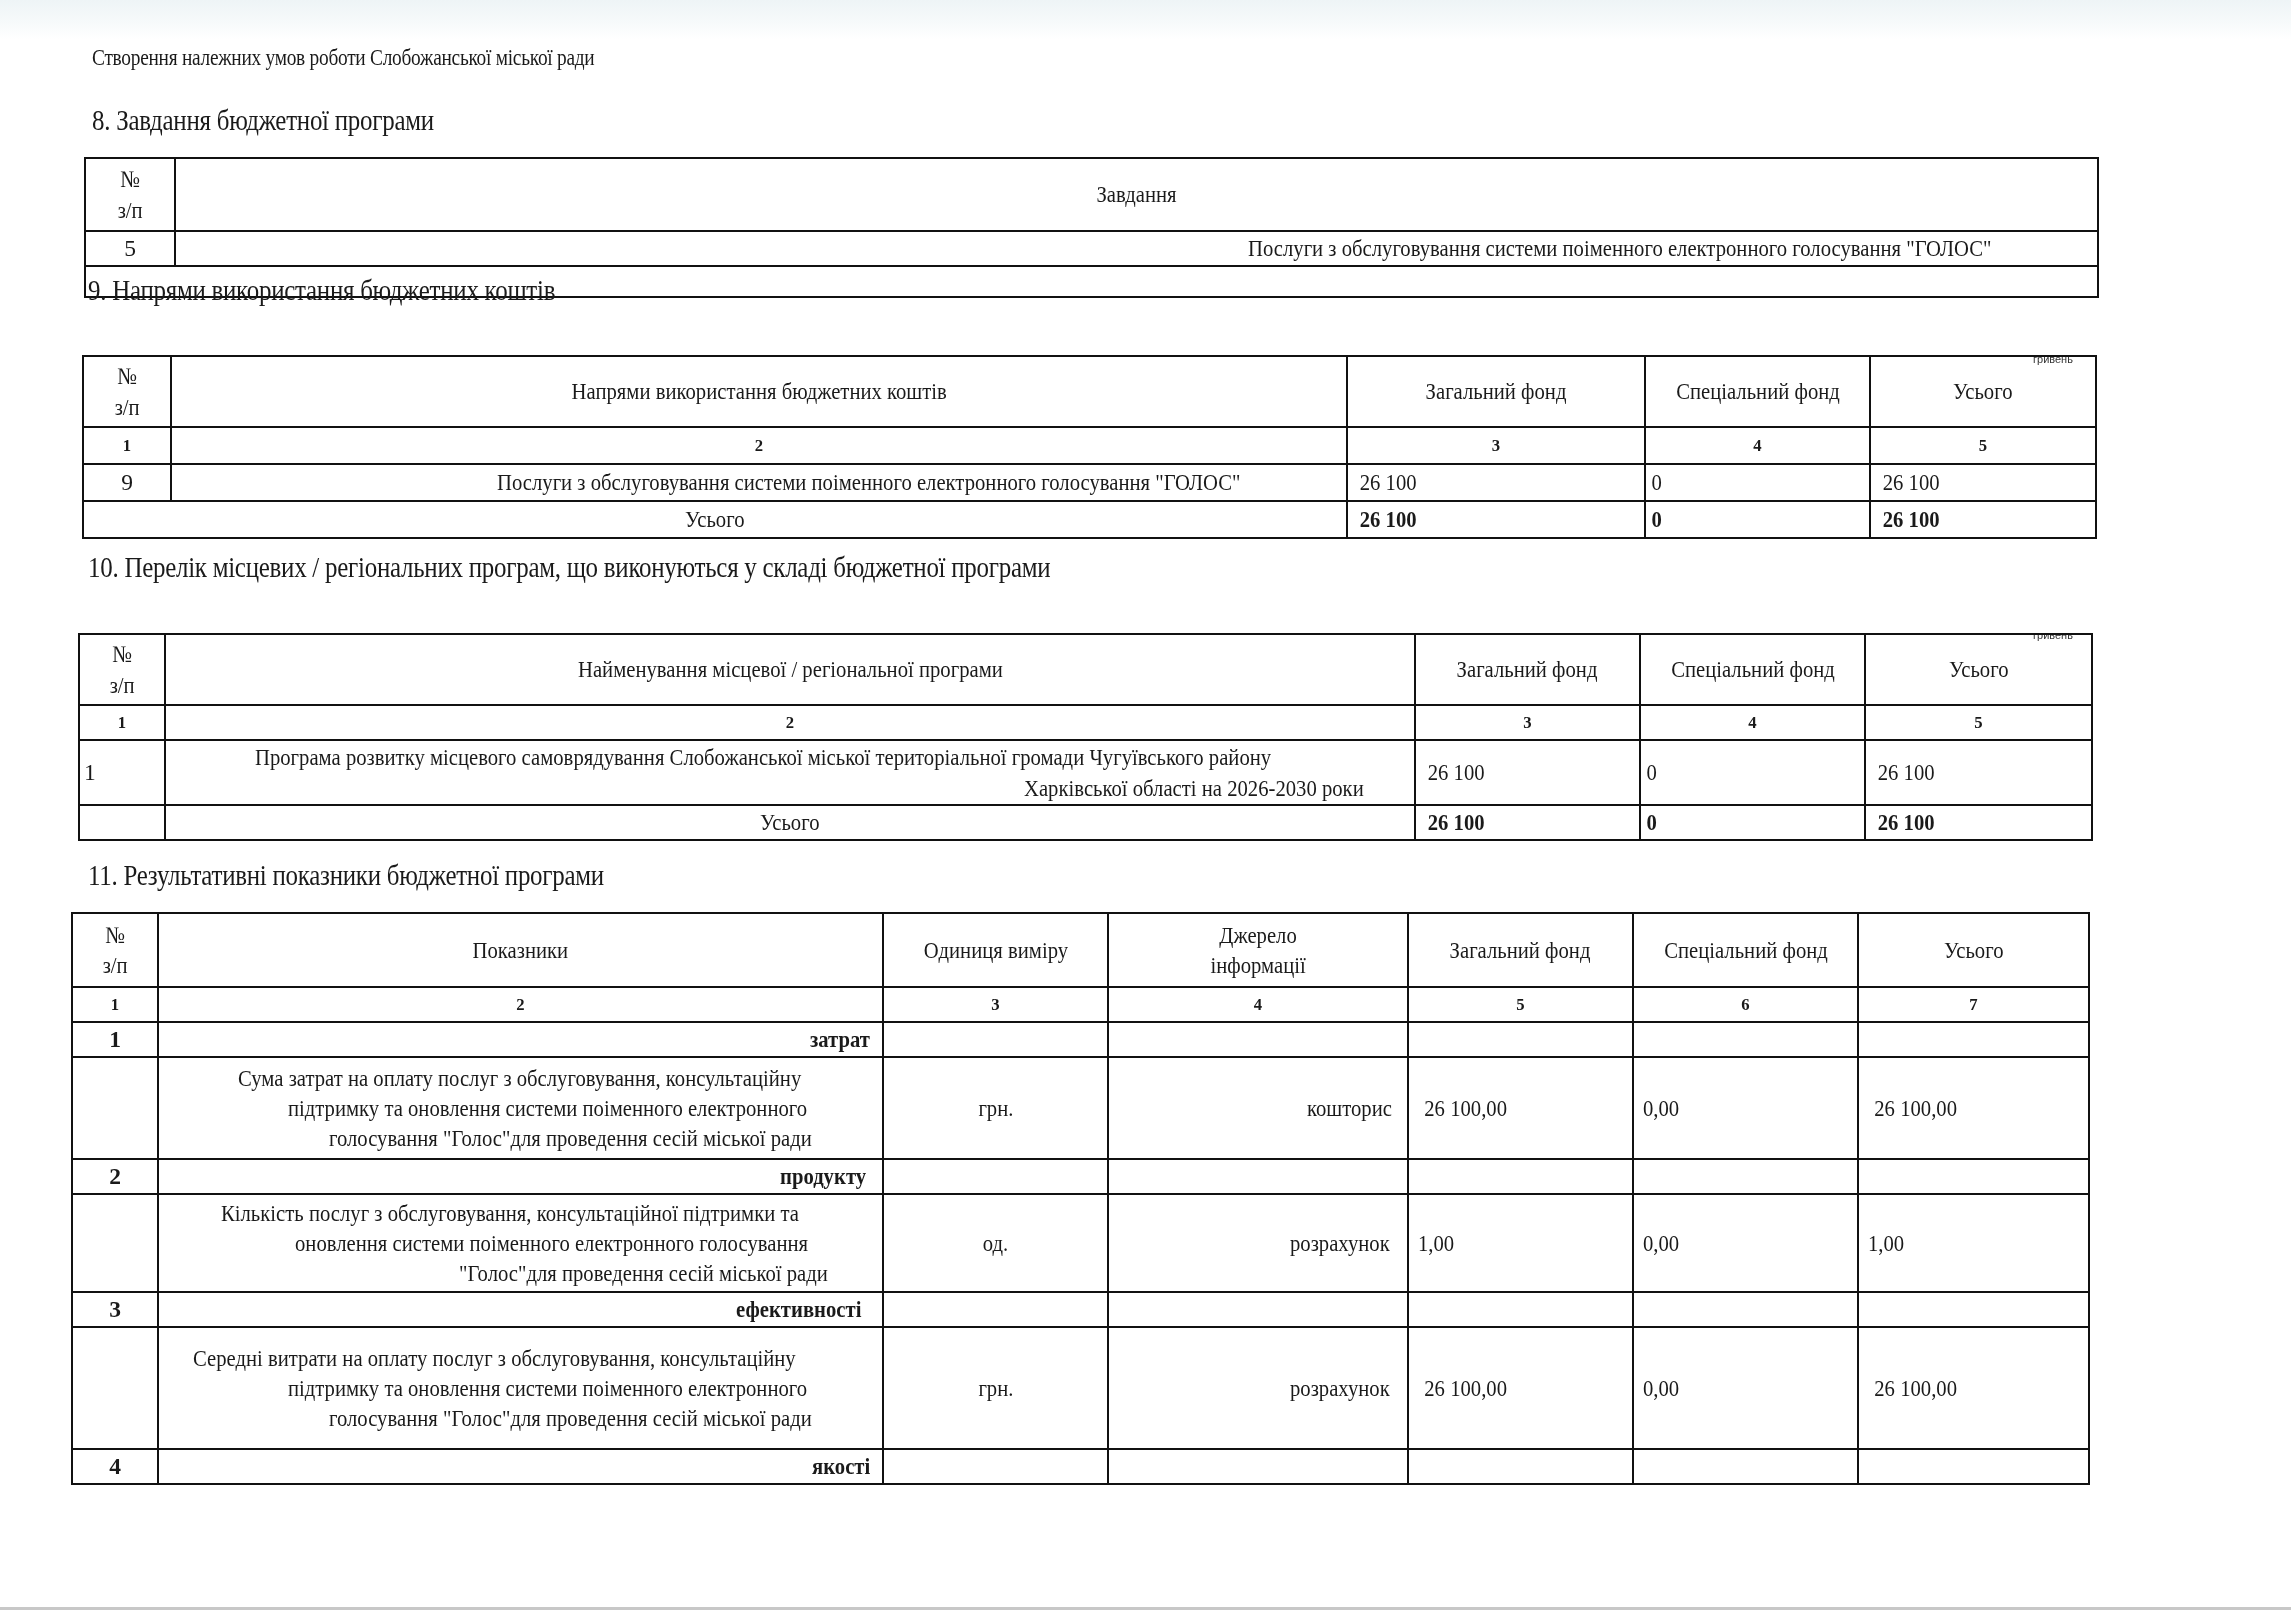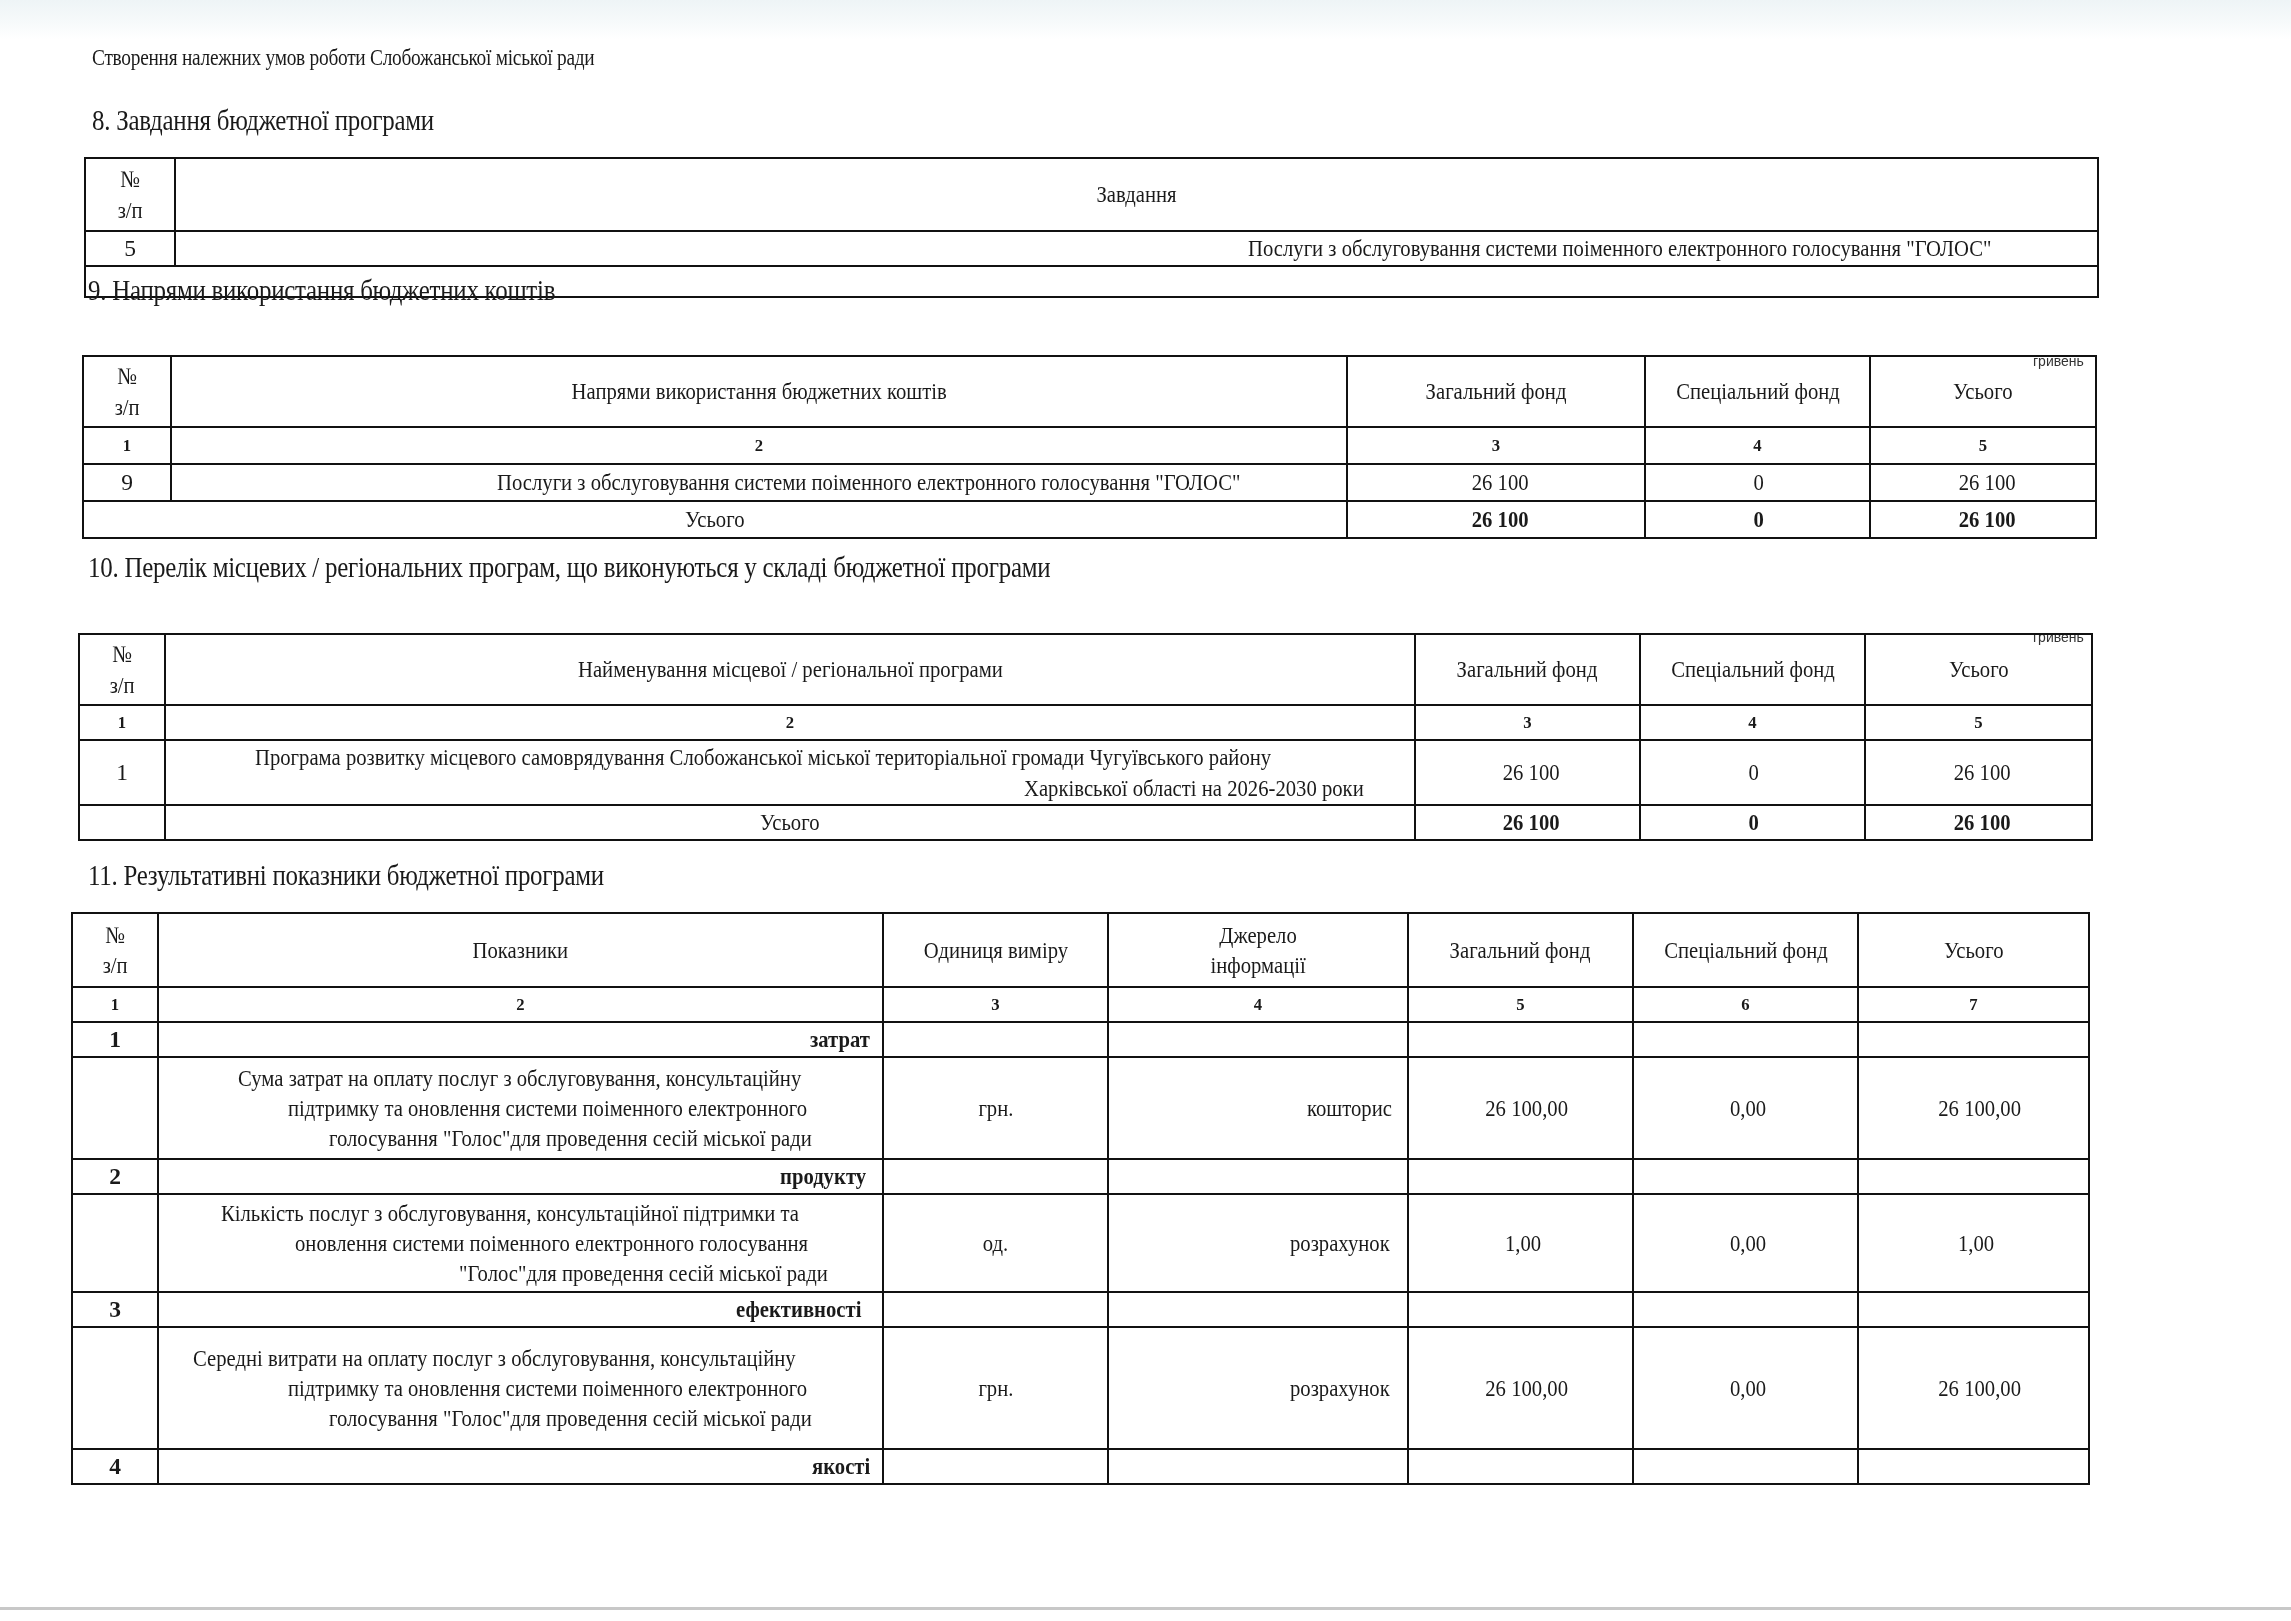--- a/index.html
+++ b/index.html
@@ -13,36 +13,36 @@
     position: absolute; left: 0; top: 0; width: 2292px; height: 39px;
     background: linear-gradient(to bottom, #eef4f6 0%, #f7fafb 60%, #ffffff 100%);
   }
   .scan-bottom {
     position: absolute; left: 0; top: 1607px; width: 2292px; height: 2.9px;
     background: #c8c8c8;
   }
   .abs { position: absolute; }
   .doc-subtitle { left: 92px; top: 45px; font-size: 22.5px; letter-spacing: -0.3px; transform: scaleX(0.86); transform-origin: left; white-space: nowrap; }
   .section-title { font-size: 29px; white-space: nowrap; transform: scaleX(0.86); transform-origin: left; letter-spacing: -0.3px; }
-  .unit-label { font-family: "Liberation Sans", "DejaVu Sans", sans-serif; font-size: 14px; color: #333; }
+  .unit-label { font-family: "Liberation Sans", "DejaVu Sans", sans-serif; font-size: 11px; color: #333; }
 
   table.grid {
     position: absolute; border-collapse: collapse; table-layout: fixed;
     font-size: 23.5px;
   }
   table.grid td {
     border: 2px solid #111;
     padding: 0 3.9px;
     vertical-align: middle;
     line-height: 1.28;
     overflow: hidden;
   }
   table.grid.thick { border: 2.9px solid #111; }
   .c { text-align: center; }
-  .r { text-align: center; }
+  .r { text-align: left; }
   .l { text-align: right; }
   .b { font-weight: bold; }
   .small { font-size: 16.7px; font-weight: bold; }
   .cond { display: inline-block; transform: scaleX(0.88); transform-origin: center; white-space: nowrap; }
   .condl { display: inline-block; transform: scaleX(0.88); transform-origin: left; white-space: nowrap; }
   .condr { display: inline-block; transform: scaleX(0.88); transform-origin: right; white-space: nowrap; }
 </style>
 </head>
 <body>
 

